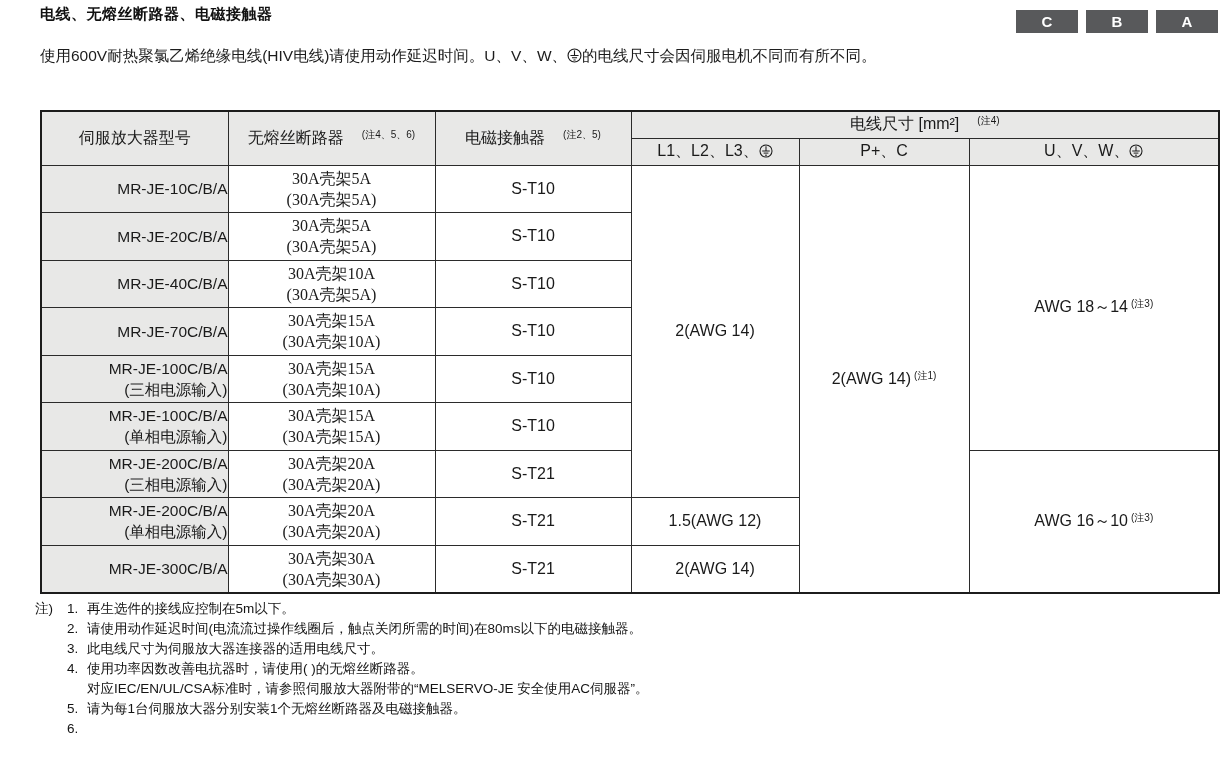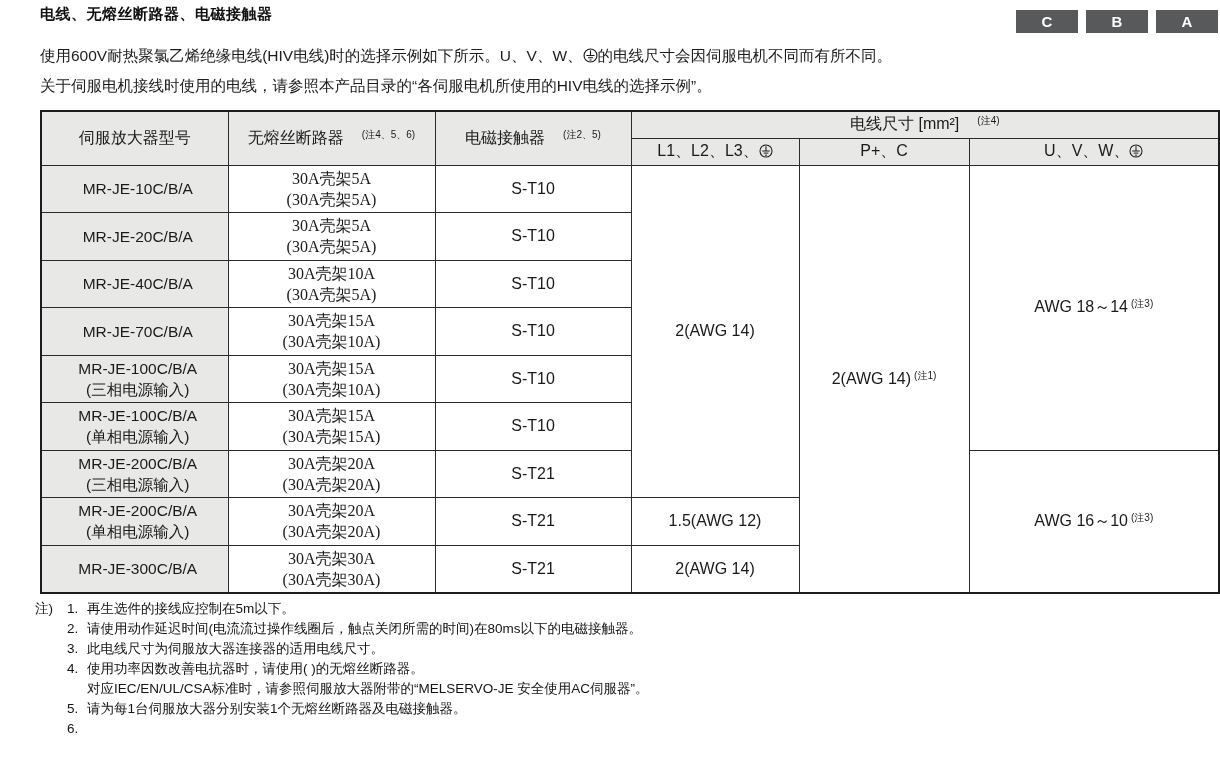--- a/index.html
+++ b/index.html
@@ -23,21 +23,21 @@
   .sel-table {
     position:absolute; top:110px; left:40px;
     border-collapse:collapse; table-layout:fixed; width:1178px;
     font-size:16px; color:#1a1a1a;
     border:2px solid #1c1c1c;
   }
   .sel-table th, .sel-table td { border:1px solid #2b2b2b; text-align:center; vertical-align:middle; }
   .sel-table thead th { background:#e8e8e7; font-weight:normal; font-size:16px; }
   .sel-table thead tr { height:27px; }
   .sel-table tbody tr { height:47.5px; }
-  td.model-cell { background:#e8e8e7; text-align:center; padding-left:6px; font-size:15.5px; line-height:21px; }
+  td.model-cell { background:#e8e8e7; text-align:right; padding-left:6px; font-size:15.5px; line-height:21px; }
   td.breaker-cell { line-height:21px;font-family:Liberation Serif, serif; }
   .sup-note { font-size:10px; position:relative; top:-5px; margin-left:18px; white-space:nowrap; }
   .sup-sp { margin-left:3px; }
   .notes { position:absolute; top:599px; left:35px; font-size:13.5px; line-height:20px; color:#141414; display:flex; }
   .notes-label { width:32px; }
   .note-item { display:flex; }
   .note-num { width:20px; flex:0 0 20px; }
   .note-text { white-space:nowrap; }
 </style>
 </head>
@@ -47,28 +47,27 @@
 
   <div class="page-title">电线、无熔丝断路器、电磁接触器</div>
 
   <div class="badges">
     <div class="badge">C</div>
     <div class="badge">B</div>
     <div class="badge">A</div>
   </div>
 
   <div class="intro">
-    <div><span>使用600V耐热聚氯乙烯绝缘电线(HIV电线)时的选择示例如下所示。U、V、W、</span><span class="ground-icon"><svg width="15" height="15" viewBox="0 0 20 20">
+    <div><span>使用600V耐热聚氯乙烯绝缘电线(HIV电线)请使用动作延迟时间。U、V、W、</span><span class="ground-icon"><svg width="15" height="15" viewBox="0 0 20 20">
             <circle cx="10" cy="10" r="8.6" fill="none" stroke="#1a1a1a" stroke-width="1.5"></circle>
             <line x1="10" y1="3.2" x2="10" y2="10" stroke="#1a1a1a" stroke-width="1.5"></line>
             <line x1="4.6" y1="10" x2="15.4" y2="10" stroke="#1a1a1a" stroke-width="1.4"></line>
             <line x1="6.6" y1="13" x2="13.4" y2="13" stroke="#1a1a1a" stroke-width="1.4"></line>
             <line x1="8.6" y1="16" x2="11.4" y2="16" stroke="#1a1a1a" stroke-width="1.4"></line>
           </svg></span><span>的电线尺寸会因伺服电机不同而有所不同。</span></div>
-    <div>关于伺服电机接线时使用的电线，请参照本产品目录的“各伺服电机所使用的HIV电线的选择示例”。</div>
   </div>
 
   <table class="sel-table">
     <colgroup>
       <col style="width:187px">
         <col style="width:207px">
         <col style="width:196px">
       <col style="width:168px">
         <col style="width:170px">
         <col style="width:250px">

